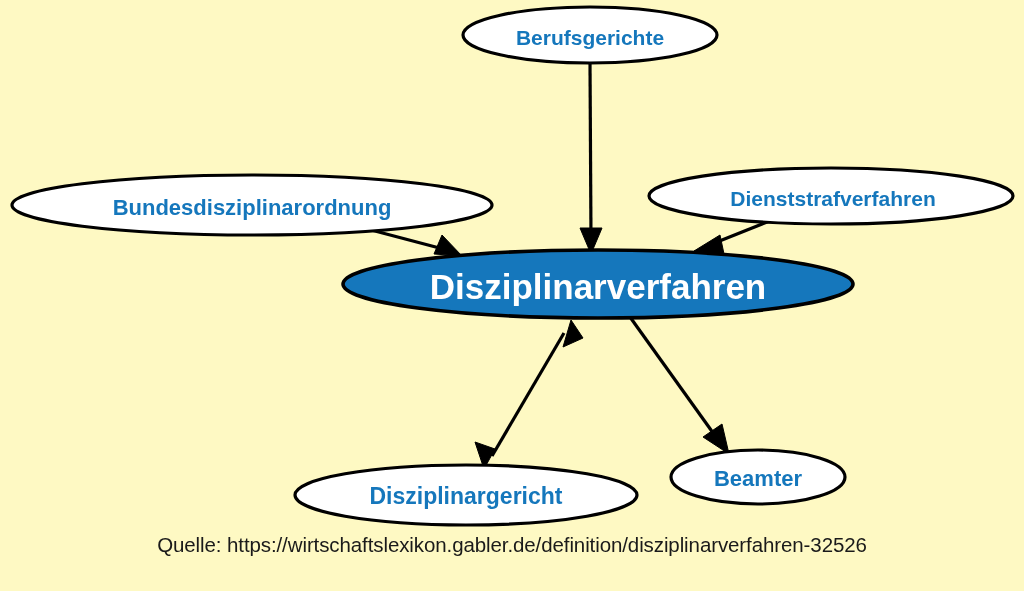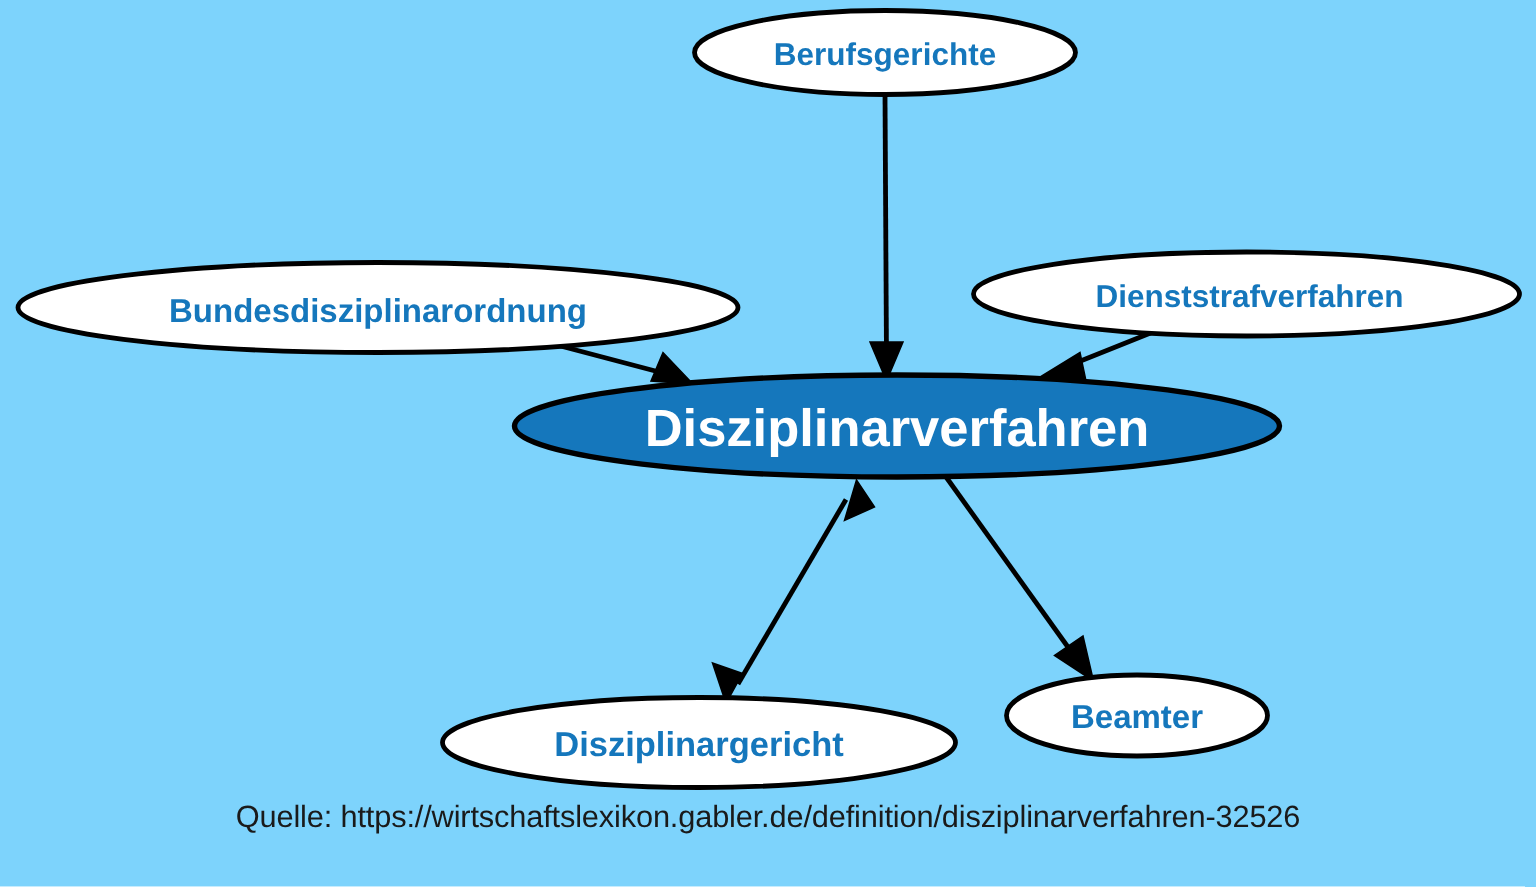--- a/index.html
+++ b/index.html
@@ -8,21 +8,21 @@
     padding: 0;
     background: #ffffff;
   }
   body {
     font-family: "Liberation Sans", sans-serif;
   }
   #canvas {
     position: relative;
     width: 1024px;
     height: 591px;
-    background: #7dd3fc;
+    background: #fef9c3;
     overflow: hidden;
   }
   #graph {
     position: absolute;
     left: 0;
     top: 0;
     width: 1024px;
     height: 591px;
     display: block;
   }

